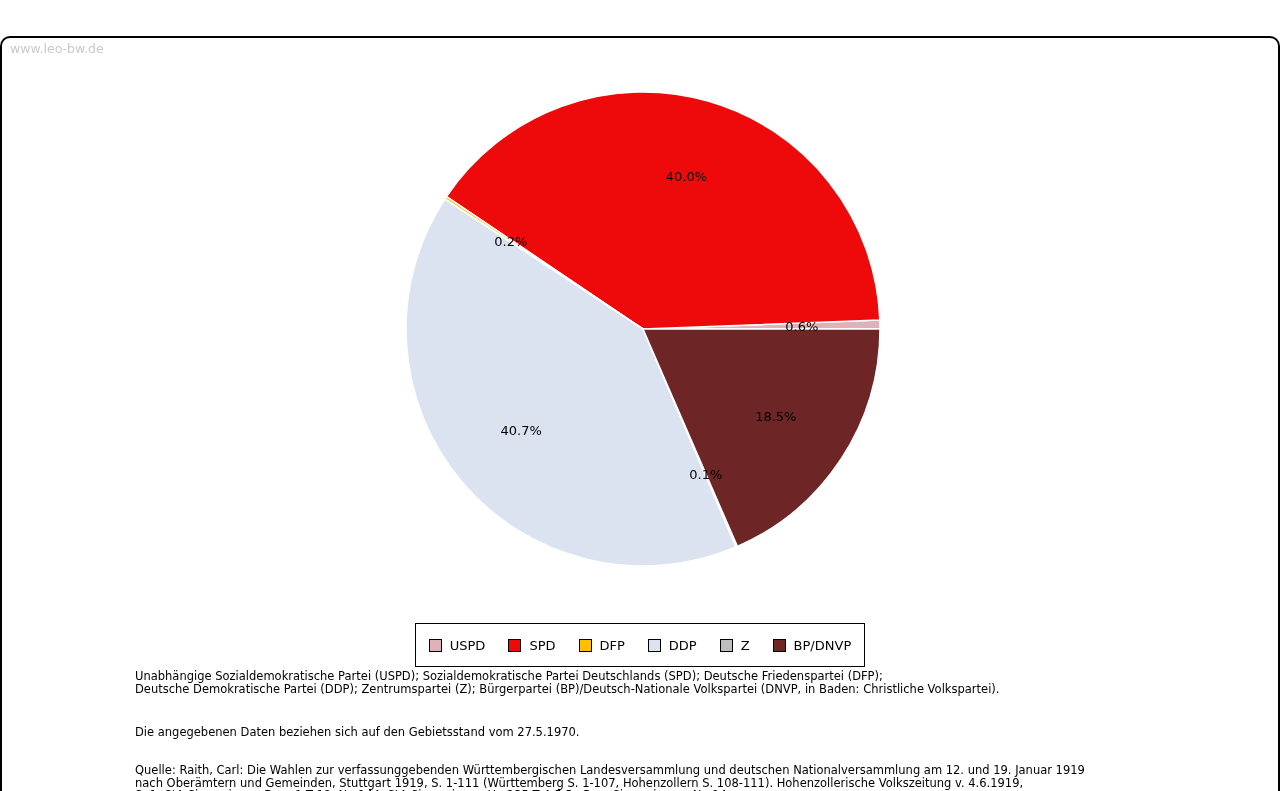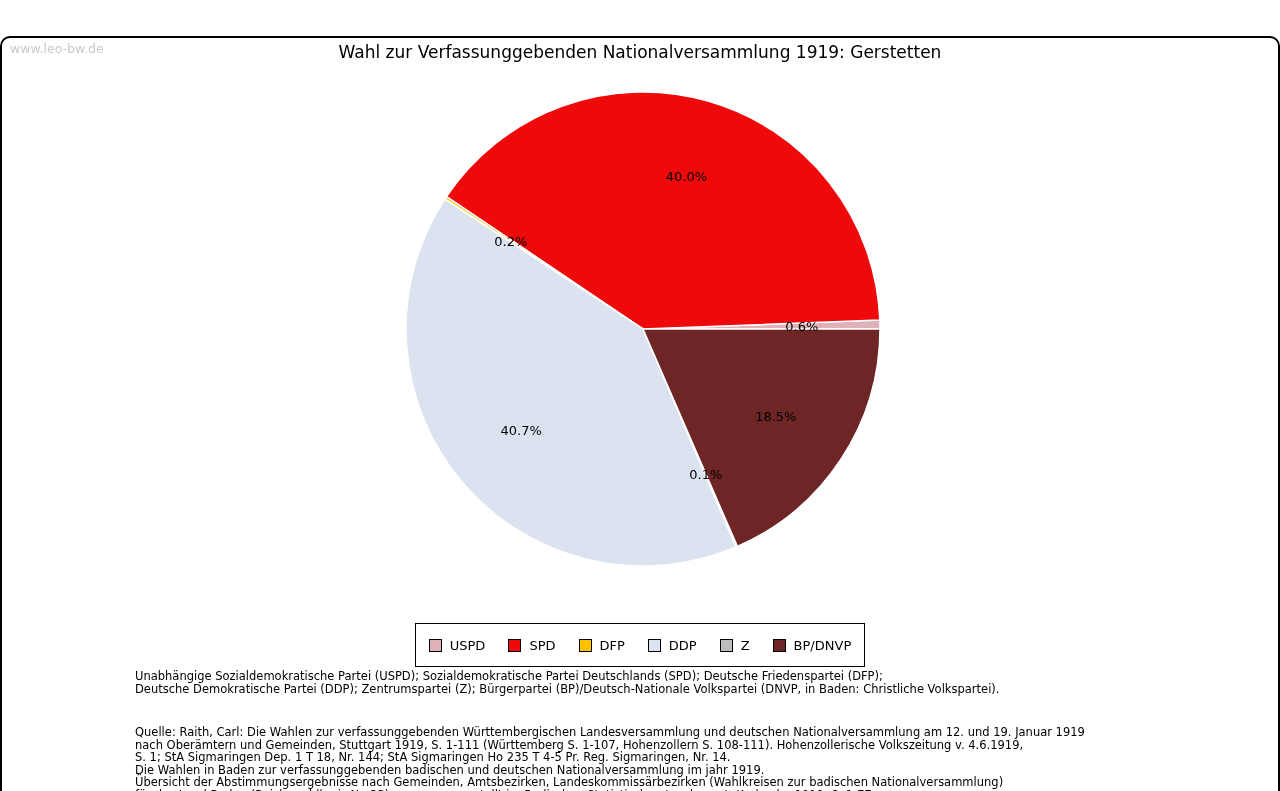--- a/index.html
+++ b/index.html
@@ -63,21 +63,20 @@
   .footnotes .para2 { margin:0 0 12px 0; }
   .footnotes .para3 { margin:0; line-height:12.5px; }
 </style>
 </head>
 <body>
 
 <div id="canvas">
 
   <span class="watermark">www.leo-bw.de</span>
 
-  <div class="chart-title">Wahl zur Verfassunggebenden Nationalversammlung 1919: Gerstetten</div>
 
   <svg id="pie-svg" width="1280" height="791" viewBox="0 0 1280 791">
       <path d="M 641 291 L 878.00 291.00 A 237 237 0 0 0 877.83 282.08 Z" fill="#dfb1b8" stroke="#ffffff" stroke-width="1.5" stroke-linejoin="round"></path>
       <path d="M 641 291 L 877.83 282.08 A 237 237 0 0 0 444.49 158.52 Z" fill="#ee0a0a" stroke="#ffffff" stroke-width="1.5" stroke-linejoin="round"></path>
       <path d="M 641 291 L 444.49 158.52 A 237 237 0 0 0 442.84 161.00 Z" fill="#ffc000" stroke="#ffffff" stroke-width="1.5" stroke-linejoin="round"></path>
       <path d="M 641 291 L 442.84 161.00 A 237 237 0 0 0 734.01 508.99 Z" fill="#dbe3f0" stroke="#ffffff" stroke-width="1.5" stroke-linejoin="round"></path>
       <path d="M 641 291 L 734.01 508.99 A 237 237 0 0 0 735.38 508.40 Z" fill="#bdbdbd" stroke="#ffffff" stroke-width="1.5" stroke-linejoin="round"></path>
       <path d="M 641 291 L 735.38 508.40 A 237 237 0 0 0 878.00 291.00 Z" fill="#6e2525" stroke="#ffffff" stroke-width="1.5" stroke-linejoin="round"></path>
       <text x="799.8" y="288.0" class="pct-label">0.6%</text>
       <text x="684.5" y="138.3" class="pct-label">40.0%</text>
@@ -112,20 +111,21 @@
         <div class="legend-item">
           <span class="legend-swatch" style="background: rgb(110, 37, 37);"></span>
           <span class="legend-label">BP/DNVP</span>
         </div>
       </div>
   </div>
 
   <div class="footnotes">
     <p class="para1">Unabhängige Sozialdemokratische Partei (USPD); Sozialdemokratische Partei Deutschlands (SPD); Deutsche Friedenspartei (DFP);
 Deutsche Demokratische Partei (DDP); Zentrumspartei (Z); Bürgerpartei (BP)/Deutsch-Nationale Volkspartei (DNVP, in Baden: Christliche Volkspartei).</p>
+    <p class="para2">Die angegebenen Daten beziehen sich auf den Gebietsstand vom 27.5.1970.</p>
     <p class="para3">Quelle: Raith, Carl: Die Wahlen zur verfassunggebenden Württembergischen Landesversammlung und deutschen Nationalversammlung am 12. und 19. Januar 1919
 nach Oberämtern und Gemeinden, Stuttgart 1919, S. 1-111 (Württemberg S. 1-107, Hohenzollern S. 108-111). Hohenzollerische Volkszeitung v. 4.6.1919,
 S. 1; StA Sigmaringen Dep. 1 T 18, Nr. 144; StA Sigmaringen Ho 235 T 4-5 Pr. Reg. Sigmaringen, Nr. 14.
 Die Wahlen in Baden zur verfassunggebenden badischen und deutschen Nationalversammlung im jahr 1919.
 Übersicht der Abstimmungsergebnisse nach Gemeinden, Amtsbezirken, Landeskommissärbezirken (Wahlkreisen zur badischen Nationalversammlung)
 für das Land Baden (Reichswahlkreis Nr. 33), zusammengestellt im Badischen Statistischen Landesamt, Karlsruhe 1919, S. 1-77.</p>
   </div>
 
 </div>
 

